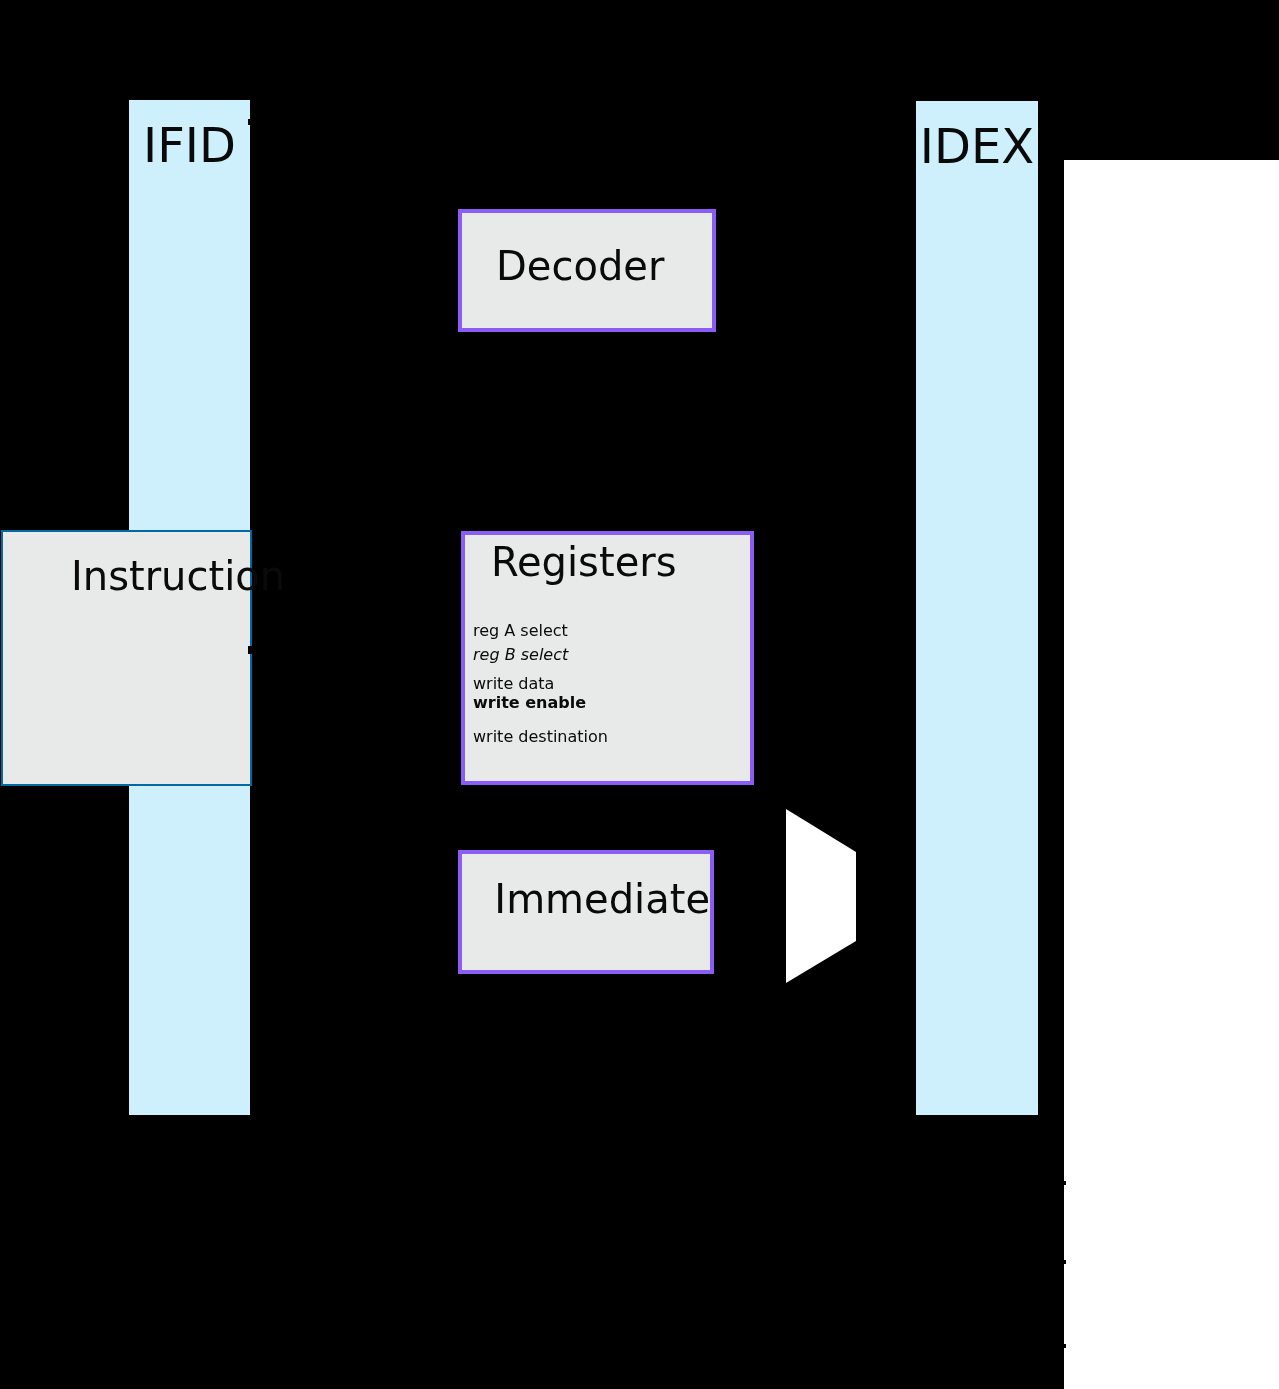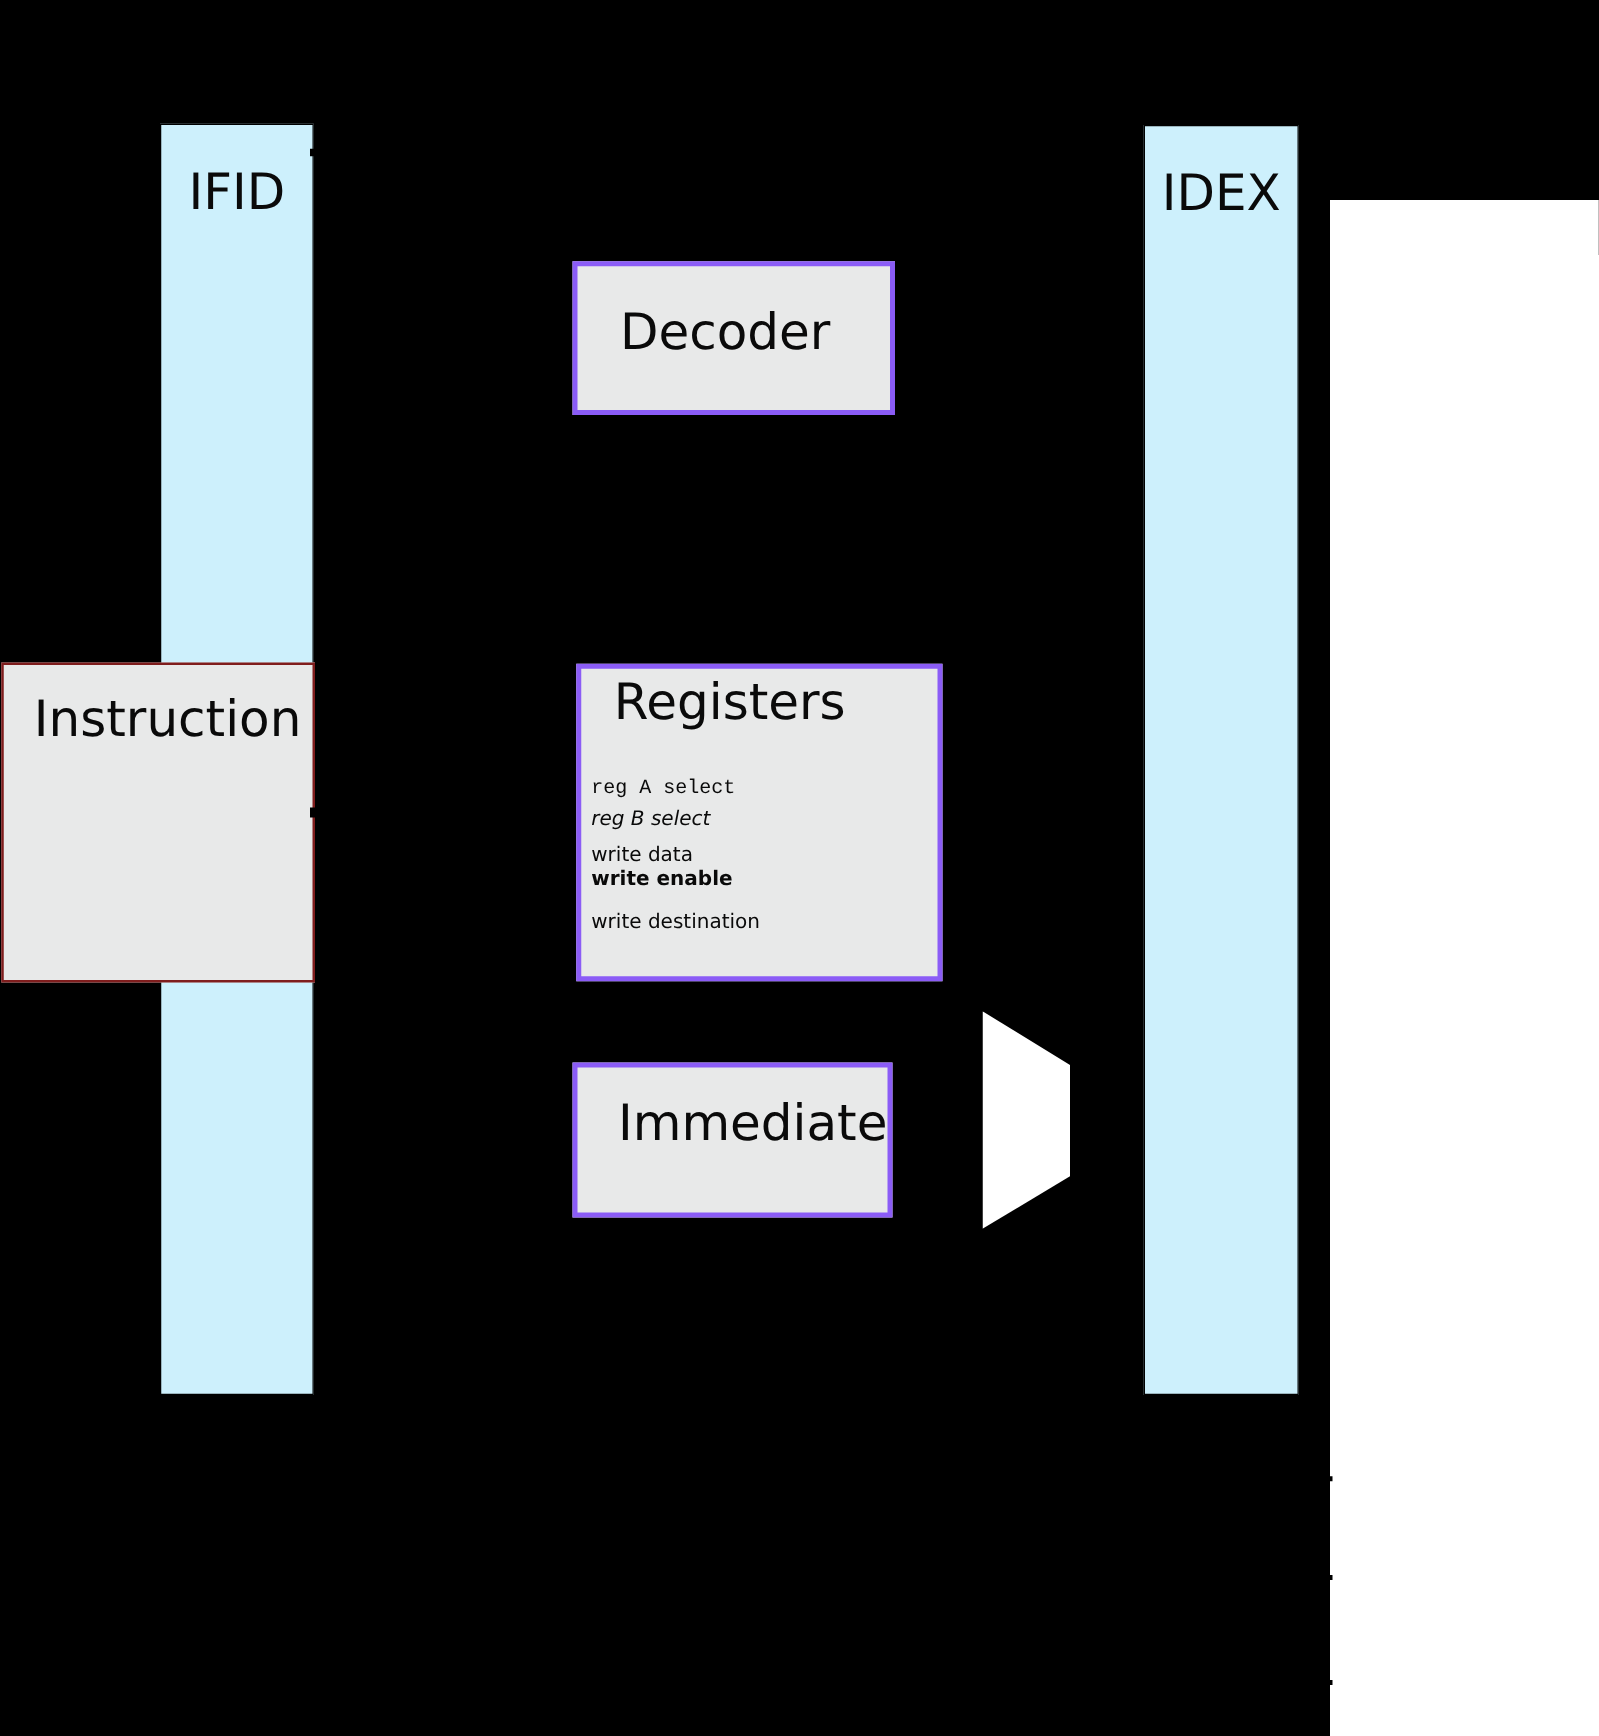--- a/index.html
+++ b/index.html
@@ -27,22 +27,22 @@
   .bar {
     position: absolute;
     box-sizing: border-box;
     background: var(--register_fill, #cdf0fc);
     border: 1px solid #000;
     z-index: 1;
     text-align: center;
   }
   .bar-label {
     display: inline-block;
-    margin-top: 31px;
-    font-size: 40px;
+    margin-top: 17px;
+    font-size: 48px;
     color: #0a0a0a;
   }
   .bar.ifid { left: 128px; top: 99px;  width: 123px; height: 1017px; }
   .bar.idex { left: 915px; top: 100px; width: 124px; height: 1016px; }
 
   .box {
     position: absolute;
     box-sizing: border-box;
     background: var(--block_fill, #e8e9e9);
     border: 4px solid #8b5cf6;
@@ -53,36 +53,37 @@
     font-size: 40px;
     color: #0a0a0a;
     white-space: nowrap;
   }
 
   .box.decoder { left: 458px; top: 209px; width: 258px; height: 123px; }
   .box.decoder .big-label { margin: 30px 0 0 34px; }
 
   .box.imem {
     left: 1px; top: 530px; width: 251px; height: 256px;
-    border: 2px solid #7f1d1d;
+    border: 2px solid #0369a1;
+    padding-left: 44px;
   }
   .box.imem .big-label { margin: 0 0 0 24px; line-height: 51px; }
   .box.imem .text-wrap { margin-top: 19px; }
 
   .box.registers { left: 461px; top: 531px; width: 293px; height: 254px; }
   .box.registers .big-label { margin: 4px 0 0 26px; }
   .port {
     position: absolute;
     left: 8px;
     font-size: 16px;
     line-height: 1.2;
     color: #0a0a0a;
     white-space: nowrap;
   }
-  .port.p0 { top: 86px; font-family: Liberation Mono, monospace; }
+  .port.p0 { top: 86px; }
   .port.p1 { top: 110px; font-style: italic; }
   .port.p2 { top: 139px; }
   .port.p3 { top: 158px; font-weight: bold; }
   .port.p4 { top: 192px; text-align: center; }
 
   .box.immediate { left: 458px; top: 850px; width: 256px; height: 124px; text-align: right; }
   .box.immediate .big-label { margin: 22px 0 0 18px; }
 
   .mux {
     position: absolute;

